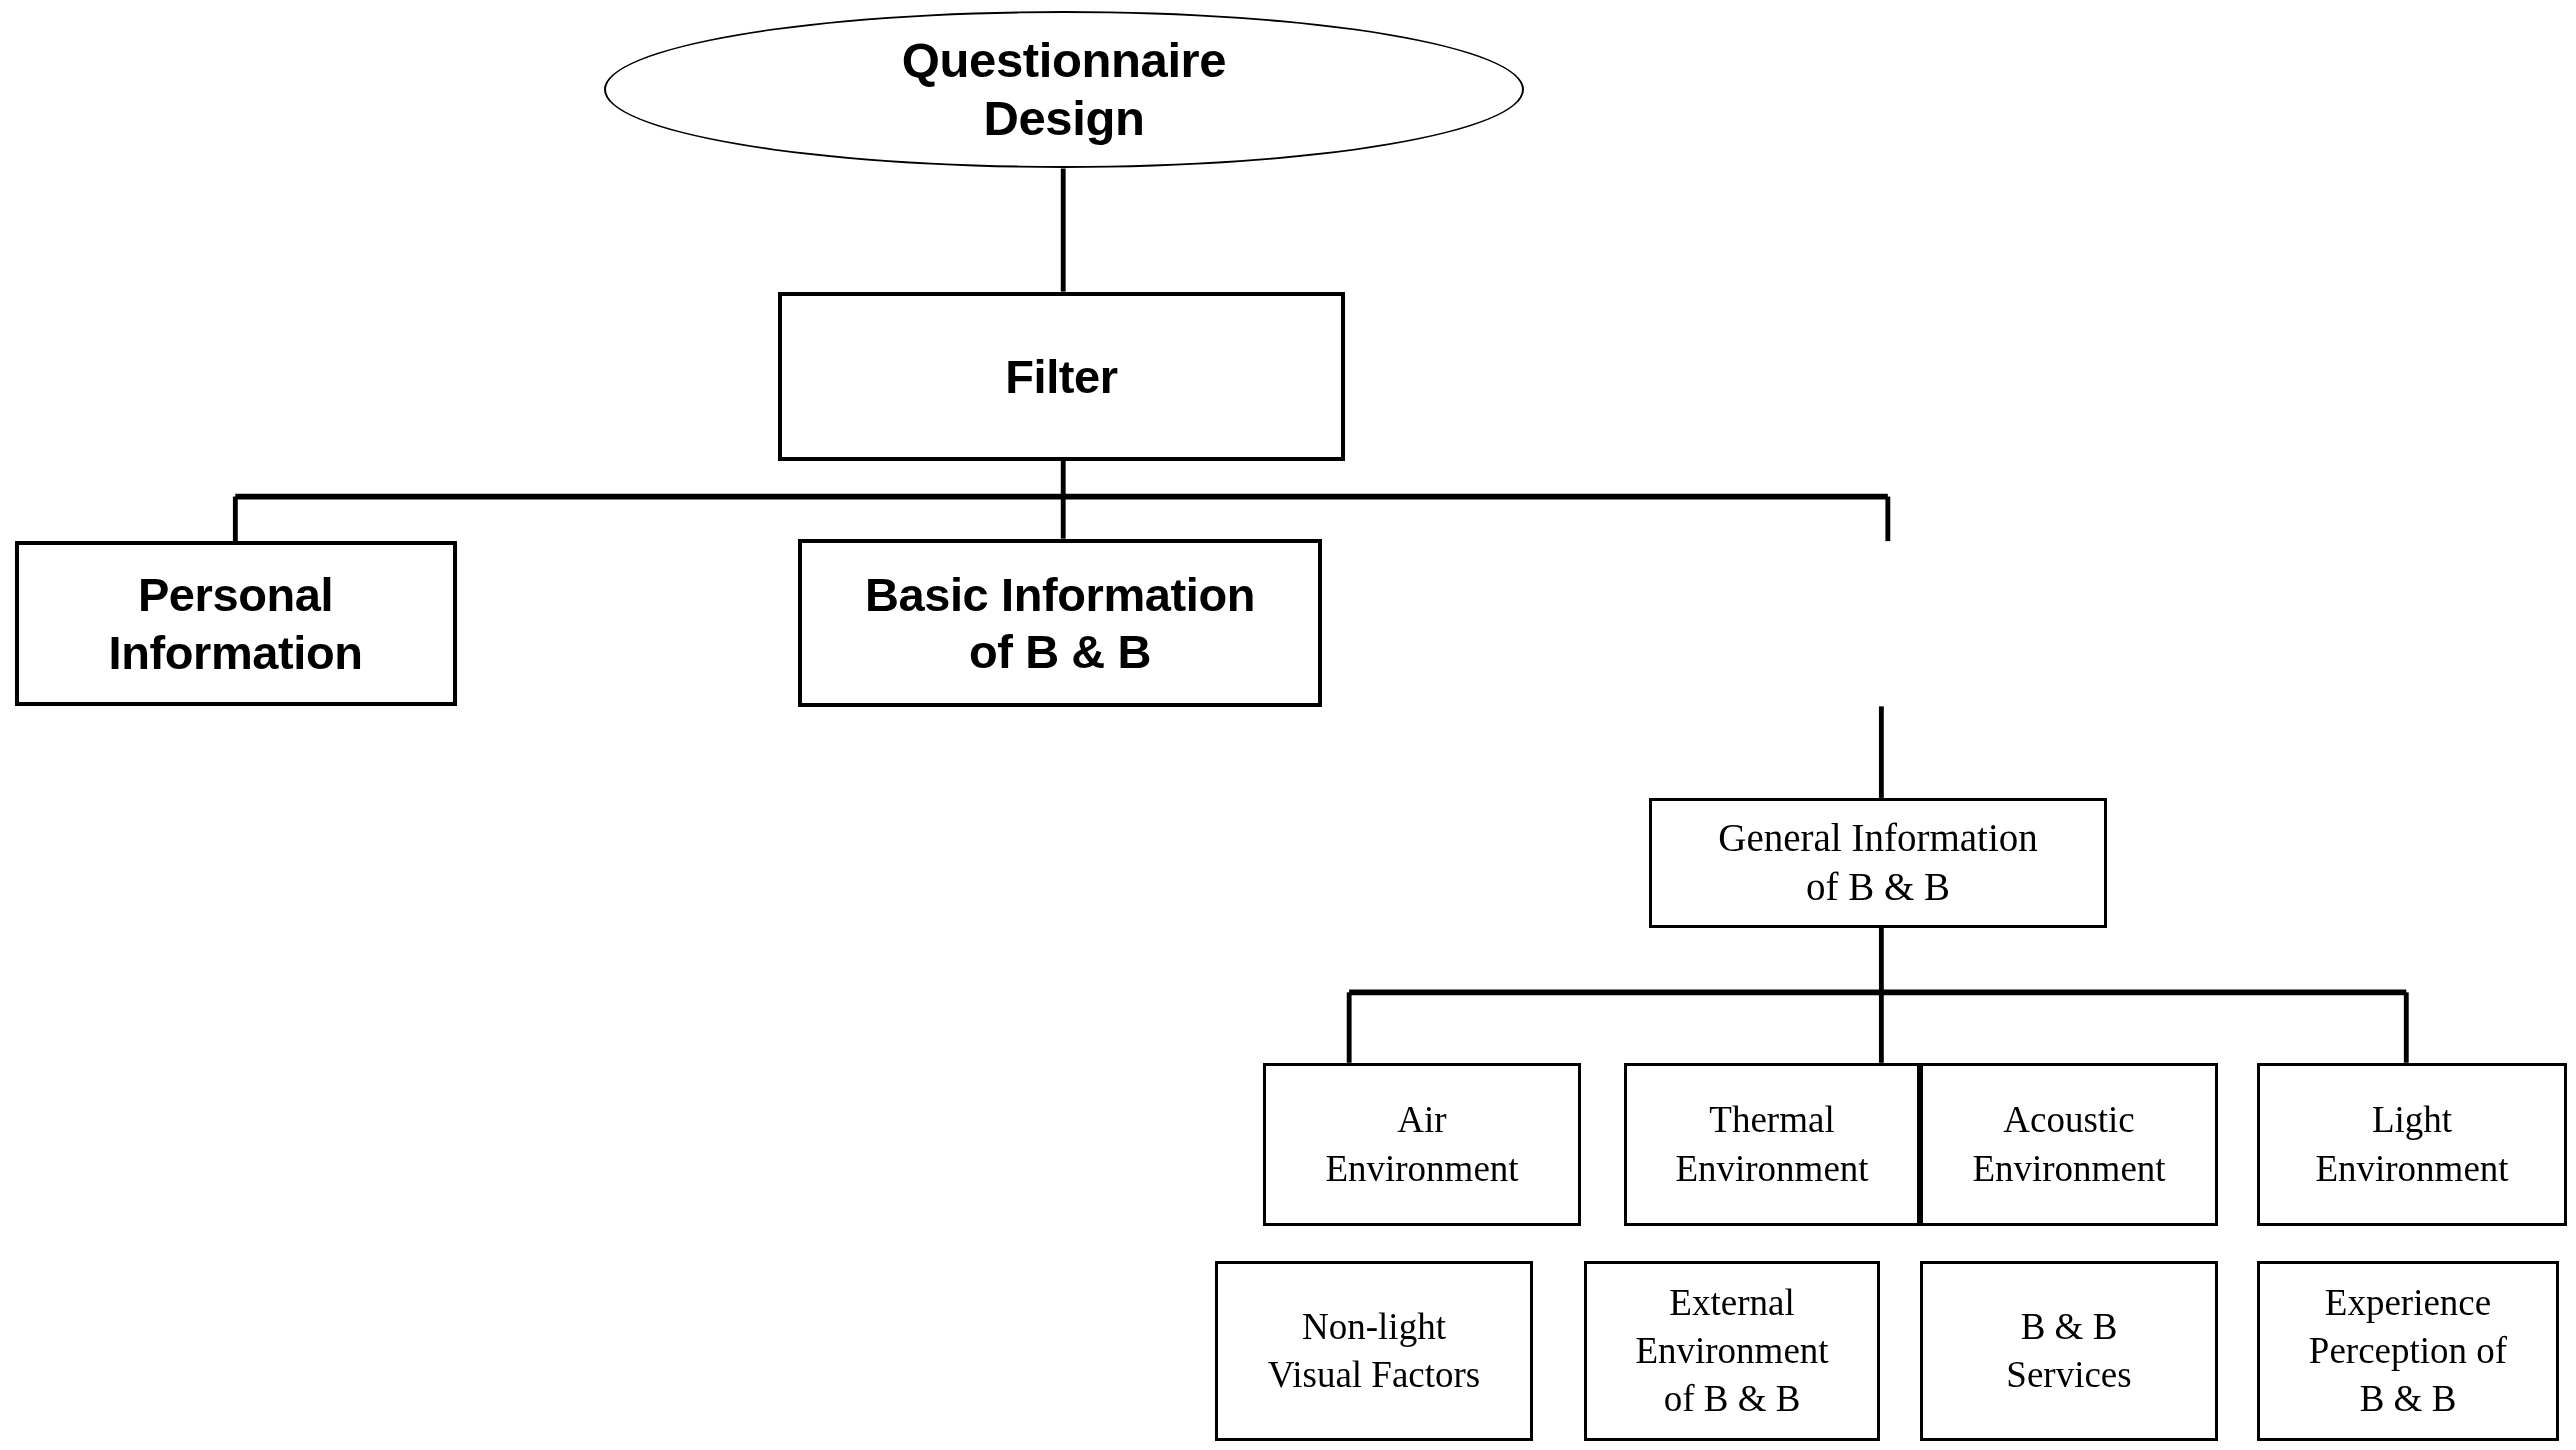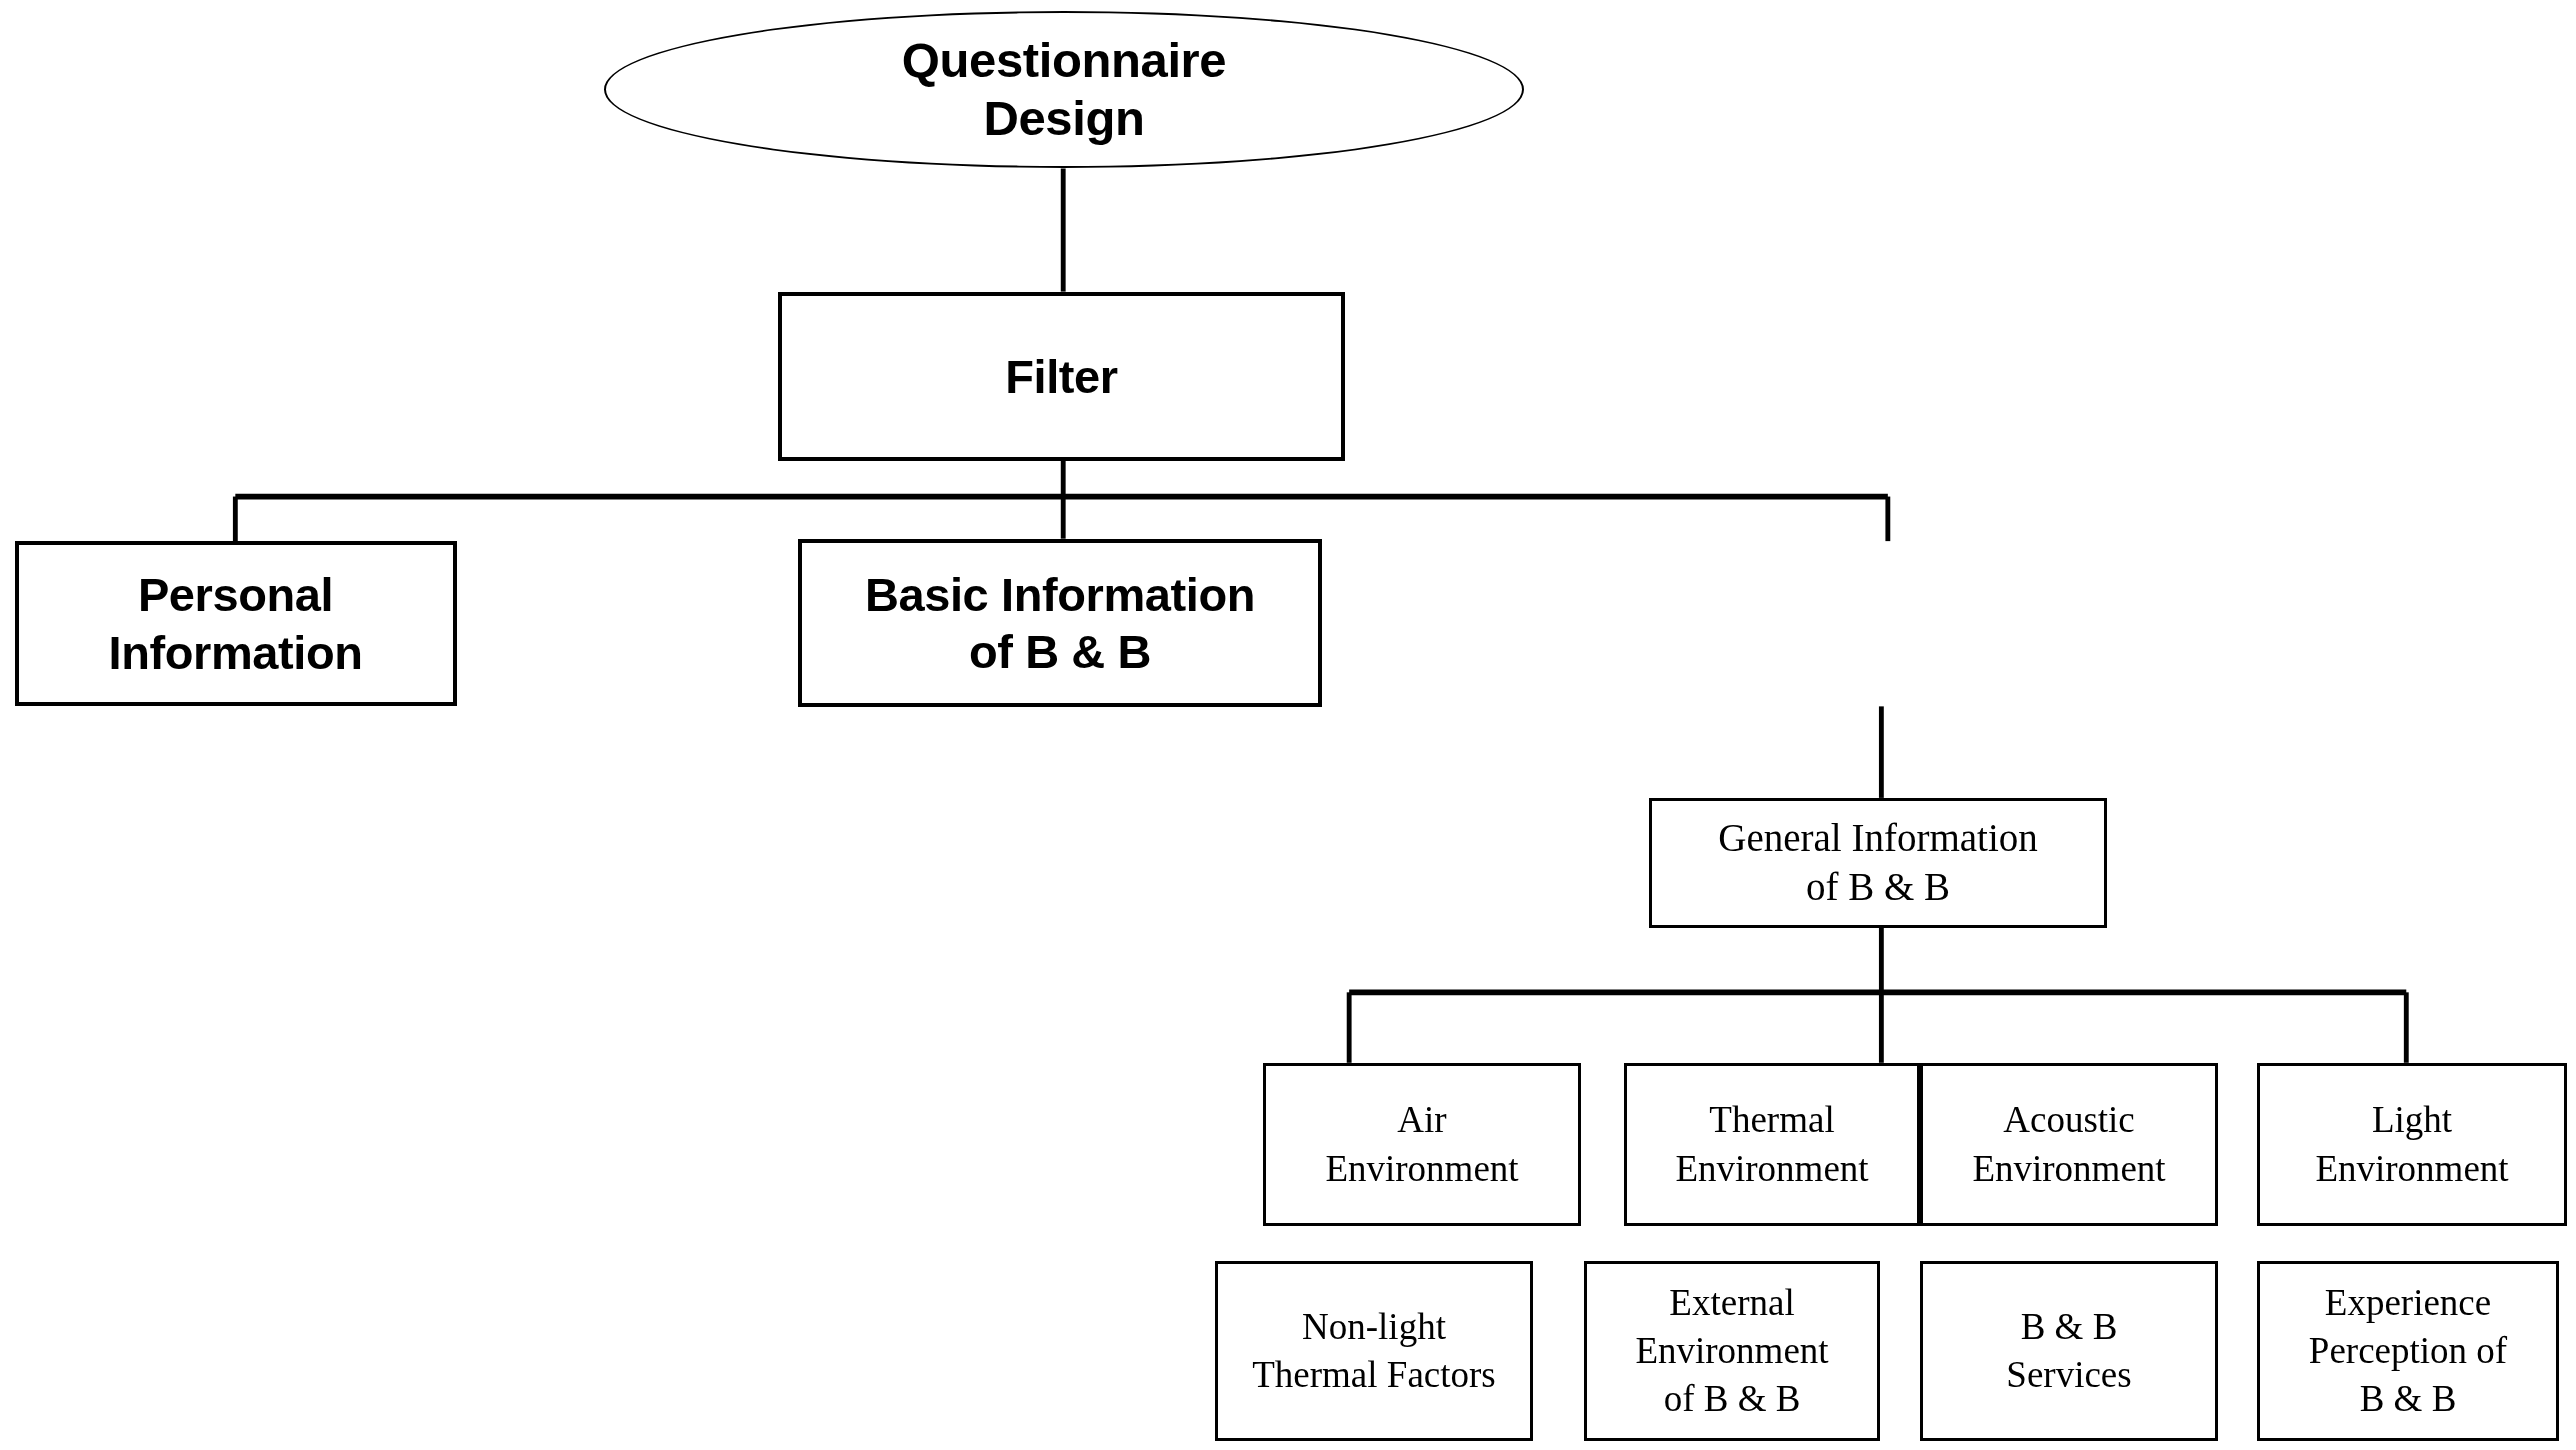--- a/index.html
+++ b/index.html
@@ -152,21 +152,21 @@
 Environment</span>
   </div>
 
   <div class="node box-serif leaf" style="left:2257px; top:1063px; width:310px; height:163px;">
     <span class="txt">Light
 Environment</span>
   </div>
 
   <div class="node box-serif leaf" style="left:1215px; top:1261px; width:318px; height:180px;">
     <span class="txt">Non-light
-Thermal Factors</span>
+Visual Factors</span>
   </div>
 
   <div class="node box-serif leaf" style="left:1584px; top:1261px; width:296px; height:180px;font-family:Liberation Serif, serif;">
     <span class="txt">External
 Environment
 of B &amp; B</span>
   </div>
 
   <div class="node box-serif leaf" style="left:1920px; top:1261px; width:298px; height:180px;">
     <span class="txt">B &amp; B

